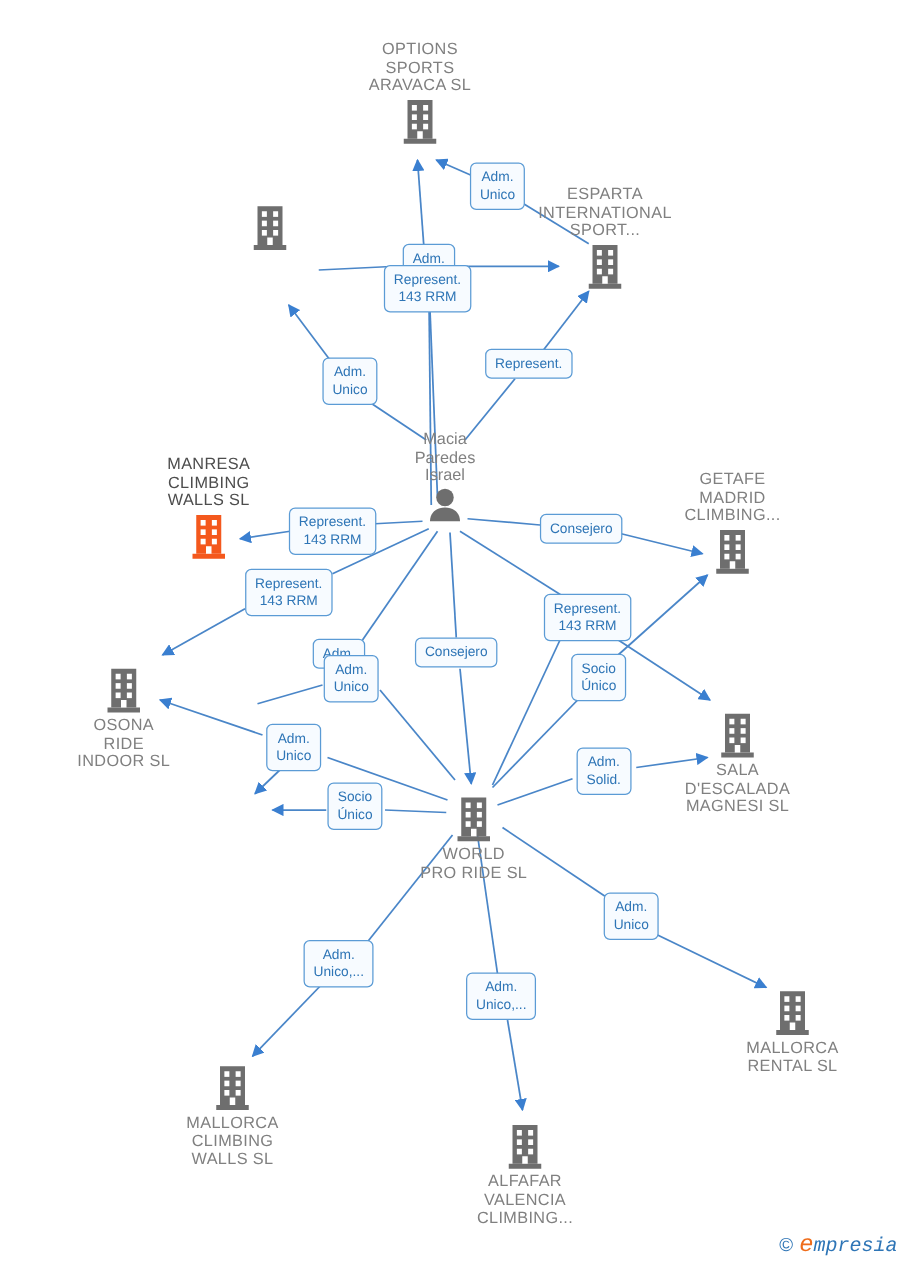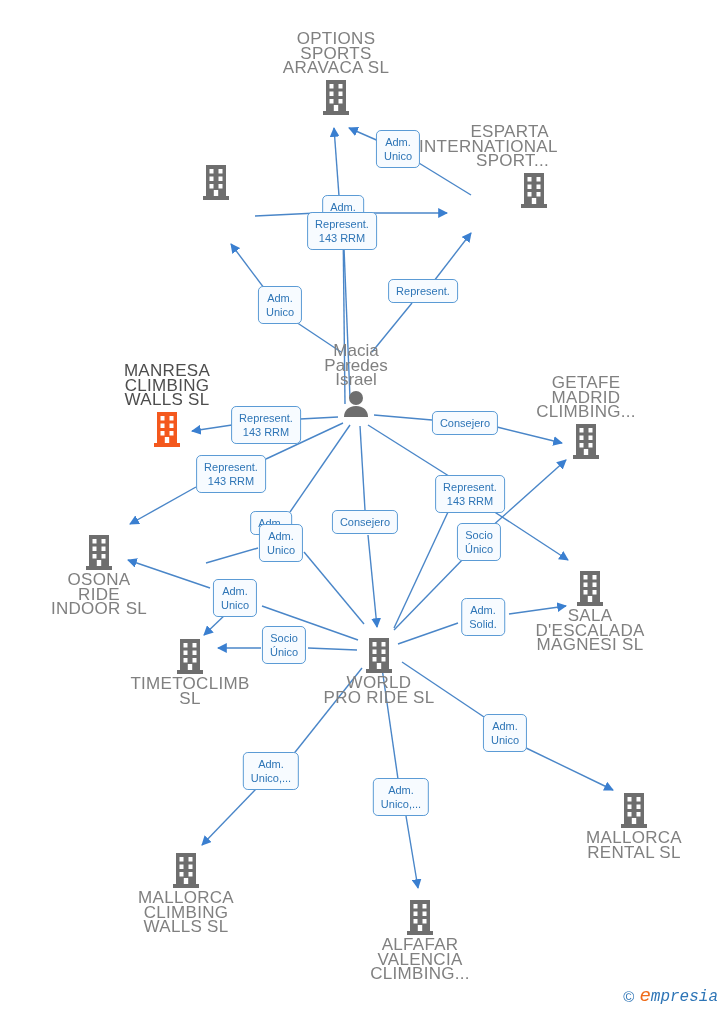--- a/index.html
+++ b/index.html
@@ -30,21 +30,21 @@
     text-align: center;
     width: 130px;
   }
   .node .glyph {
     display: block;
     line-height: 0;
     margin: 0 auto;
   }
   .node .label {
     display: block;
-    font-size: 17px;
+    font-size: 13px;
     line-height: 14.5px;
     color: #808080;
     letter-spacing: 0.3px;
     white-space: pre-line;
     margin-top: 2px;
   }
   .node.above .label {
     margin-top: 0;
     margin-bottom: 2px;
   }
@@ -186,21 +186,21 @@
             <rect x="8.5" y="13.5" width="4" height="4.5"></rect>
             <rect x="17.5" y="13.5" width="4" height="4.5"></rect>
             <rect x="8.5" y="21" width="4" height="4.5"></rect>
             <rect x="17.5" y="21" width="4" height="4.5"></rect>
             <rect x="12.8" y="27" width="4.4" height="6"></rect>
           </g>
         </svg>
     </span>
   </div>
 
-  <div class="node above" style="left:484px; top:125px;text-align:right;">
+  <div class="node above" style="left:484px; top:148px;">
     <span class="label">ESPARTA
 INTERNATIONAL
 SPORT...</span>
     <span class="glyph">
       <svg width="30" height="38" viewBox="0 0 30 38">
           <g fill="#6e6e6e">
             <rect x="5" y="2" width="20" height="31"></rect>
             <rect x="2" y="33" width="26" height="4"></rect>
           </g>
           <g fill="#ffffff">
@@ -333,41 +333,20 @@
             <rect x="17.5" y="21" width="4" height="4.5"></rect>
             <rect x="12.8" y="27" width="4.4" height="6"></rect>
           </g>
         </svg>
     </span>
     <span class="label">SALA
 D'ESCALADA
 MAGNESI SL</span>
   </div>
 
-  <div class="node" style="left:190px; top:637px;">
-    <span class="glyph">
-      <svg width="30" height="38" viewBox="0 0 30 38">
-          <g fill="#6e6e6e">
-            <rect x="5" y="2" width="20" height="31"></rect>
-            <rect x="2" y="33" width="26" height="4"></rect>
-          </g>
-          <g fill="#ffffff">
-            <rect x="8.5" y="6" width="4" height="4.5"></rect>
-            <rect x="17.5" y="6" width="4" height="4.5"></rect>
-            <rect x="8.5" y="13.5" width="4" height="4.5"></rect>
-            <rect x="17.5" y="13.5" width="4" height="4.5"></rect>
-            <rect x="8.5" y="21" width="4" height="4.5"></rect>
-            <rect x="17.5" y="21" width="4" height="4.5"></rect>
-            <rect x="12.8" y="27" width="4.4" height="6"></rect>
-          </g>
-        </svg>
-    </span>
-    <span class="label">TIMETOCLIMB
-SL</span>
-  </div>
 
   <div class="node" style="left:379px; top:636px;">
     <span class="glyph">
       <svg width="30" height="38" viewBox="0 0 30 38">
           <g fill="#6e6e6e">
             <rect x="5" y="2" width="20" height="31"></rect>
             <rect x="2" y="33" width="26" height="4"></rect>
           </g>
           <g fill="#ffffff">
             <rect x="8.5" y="6" width="4" height="4.5"></rect>

